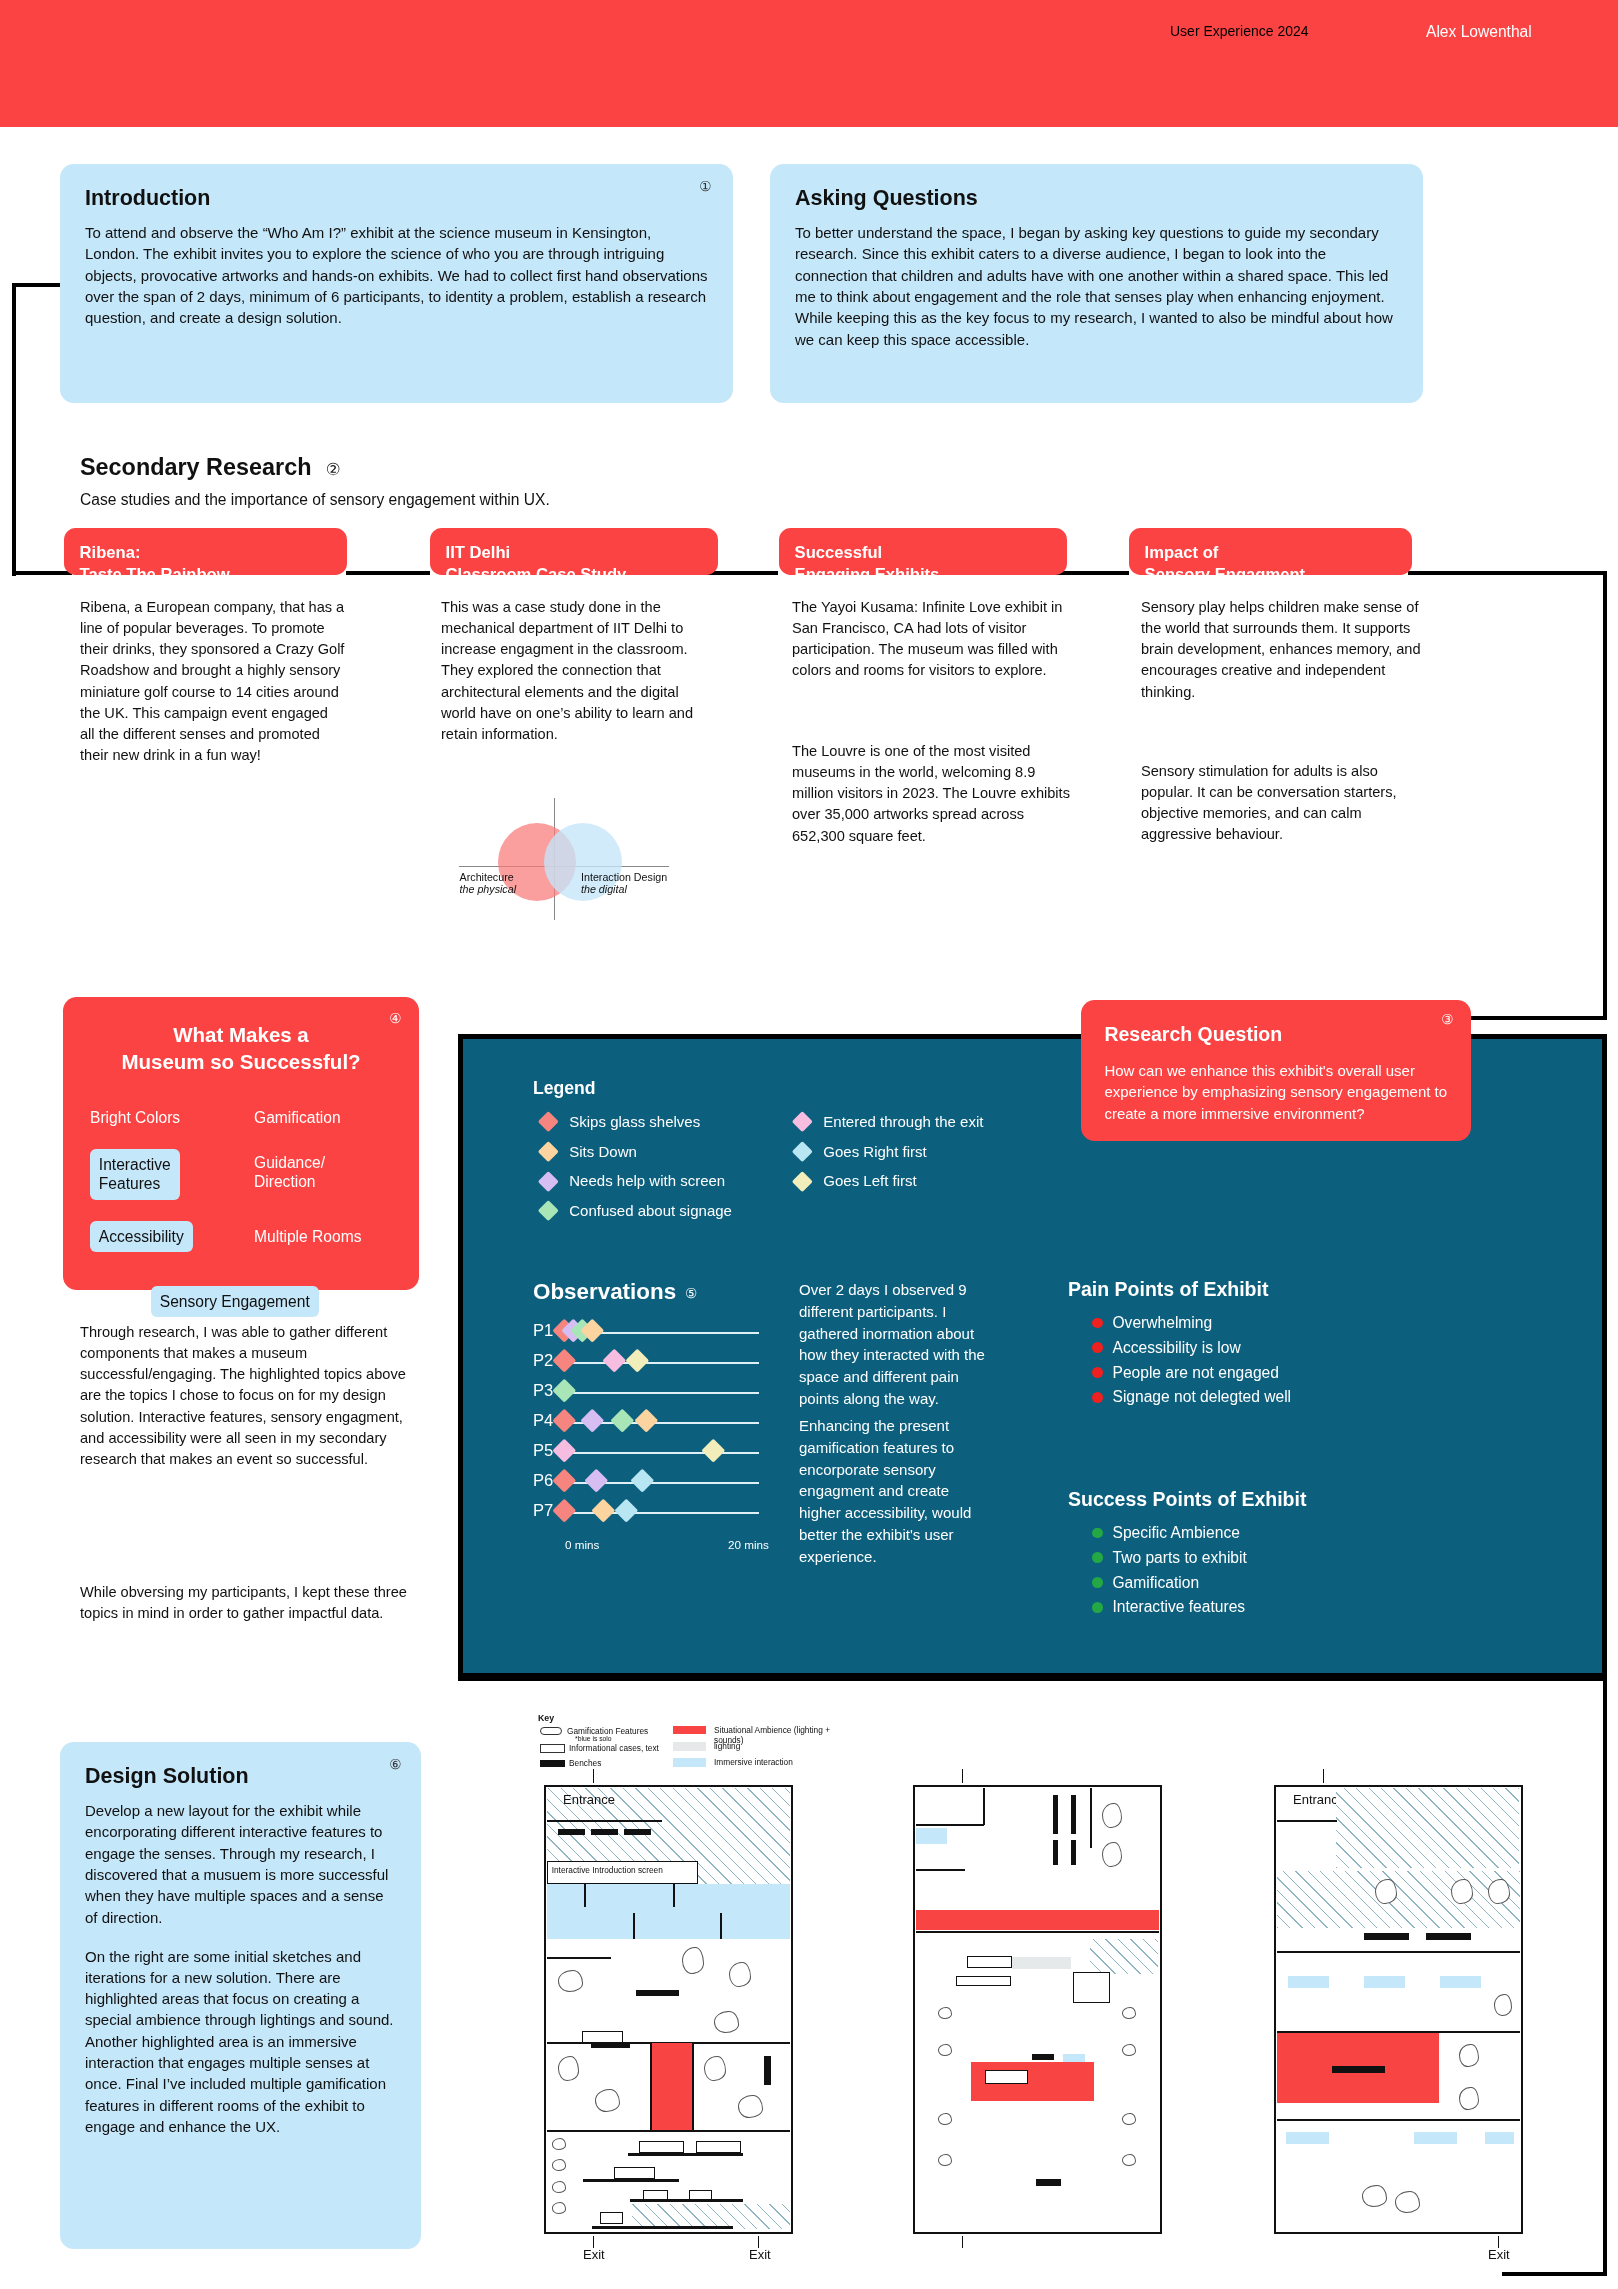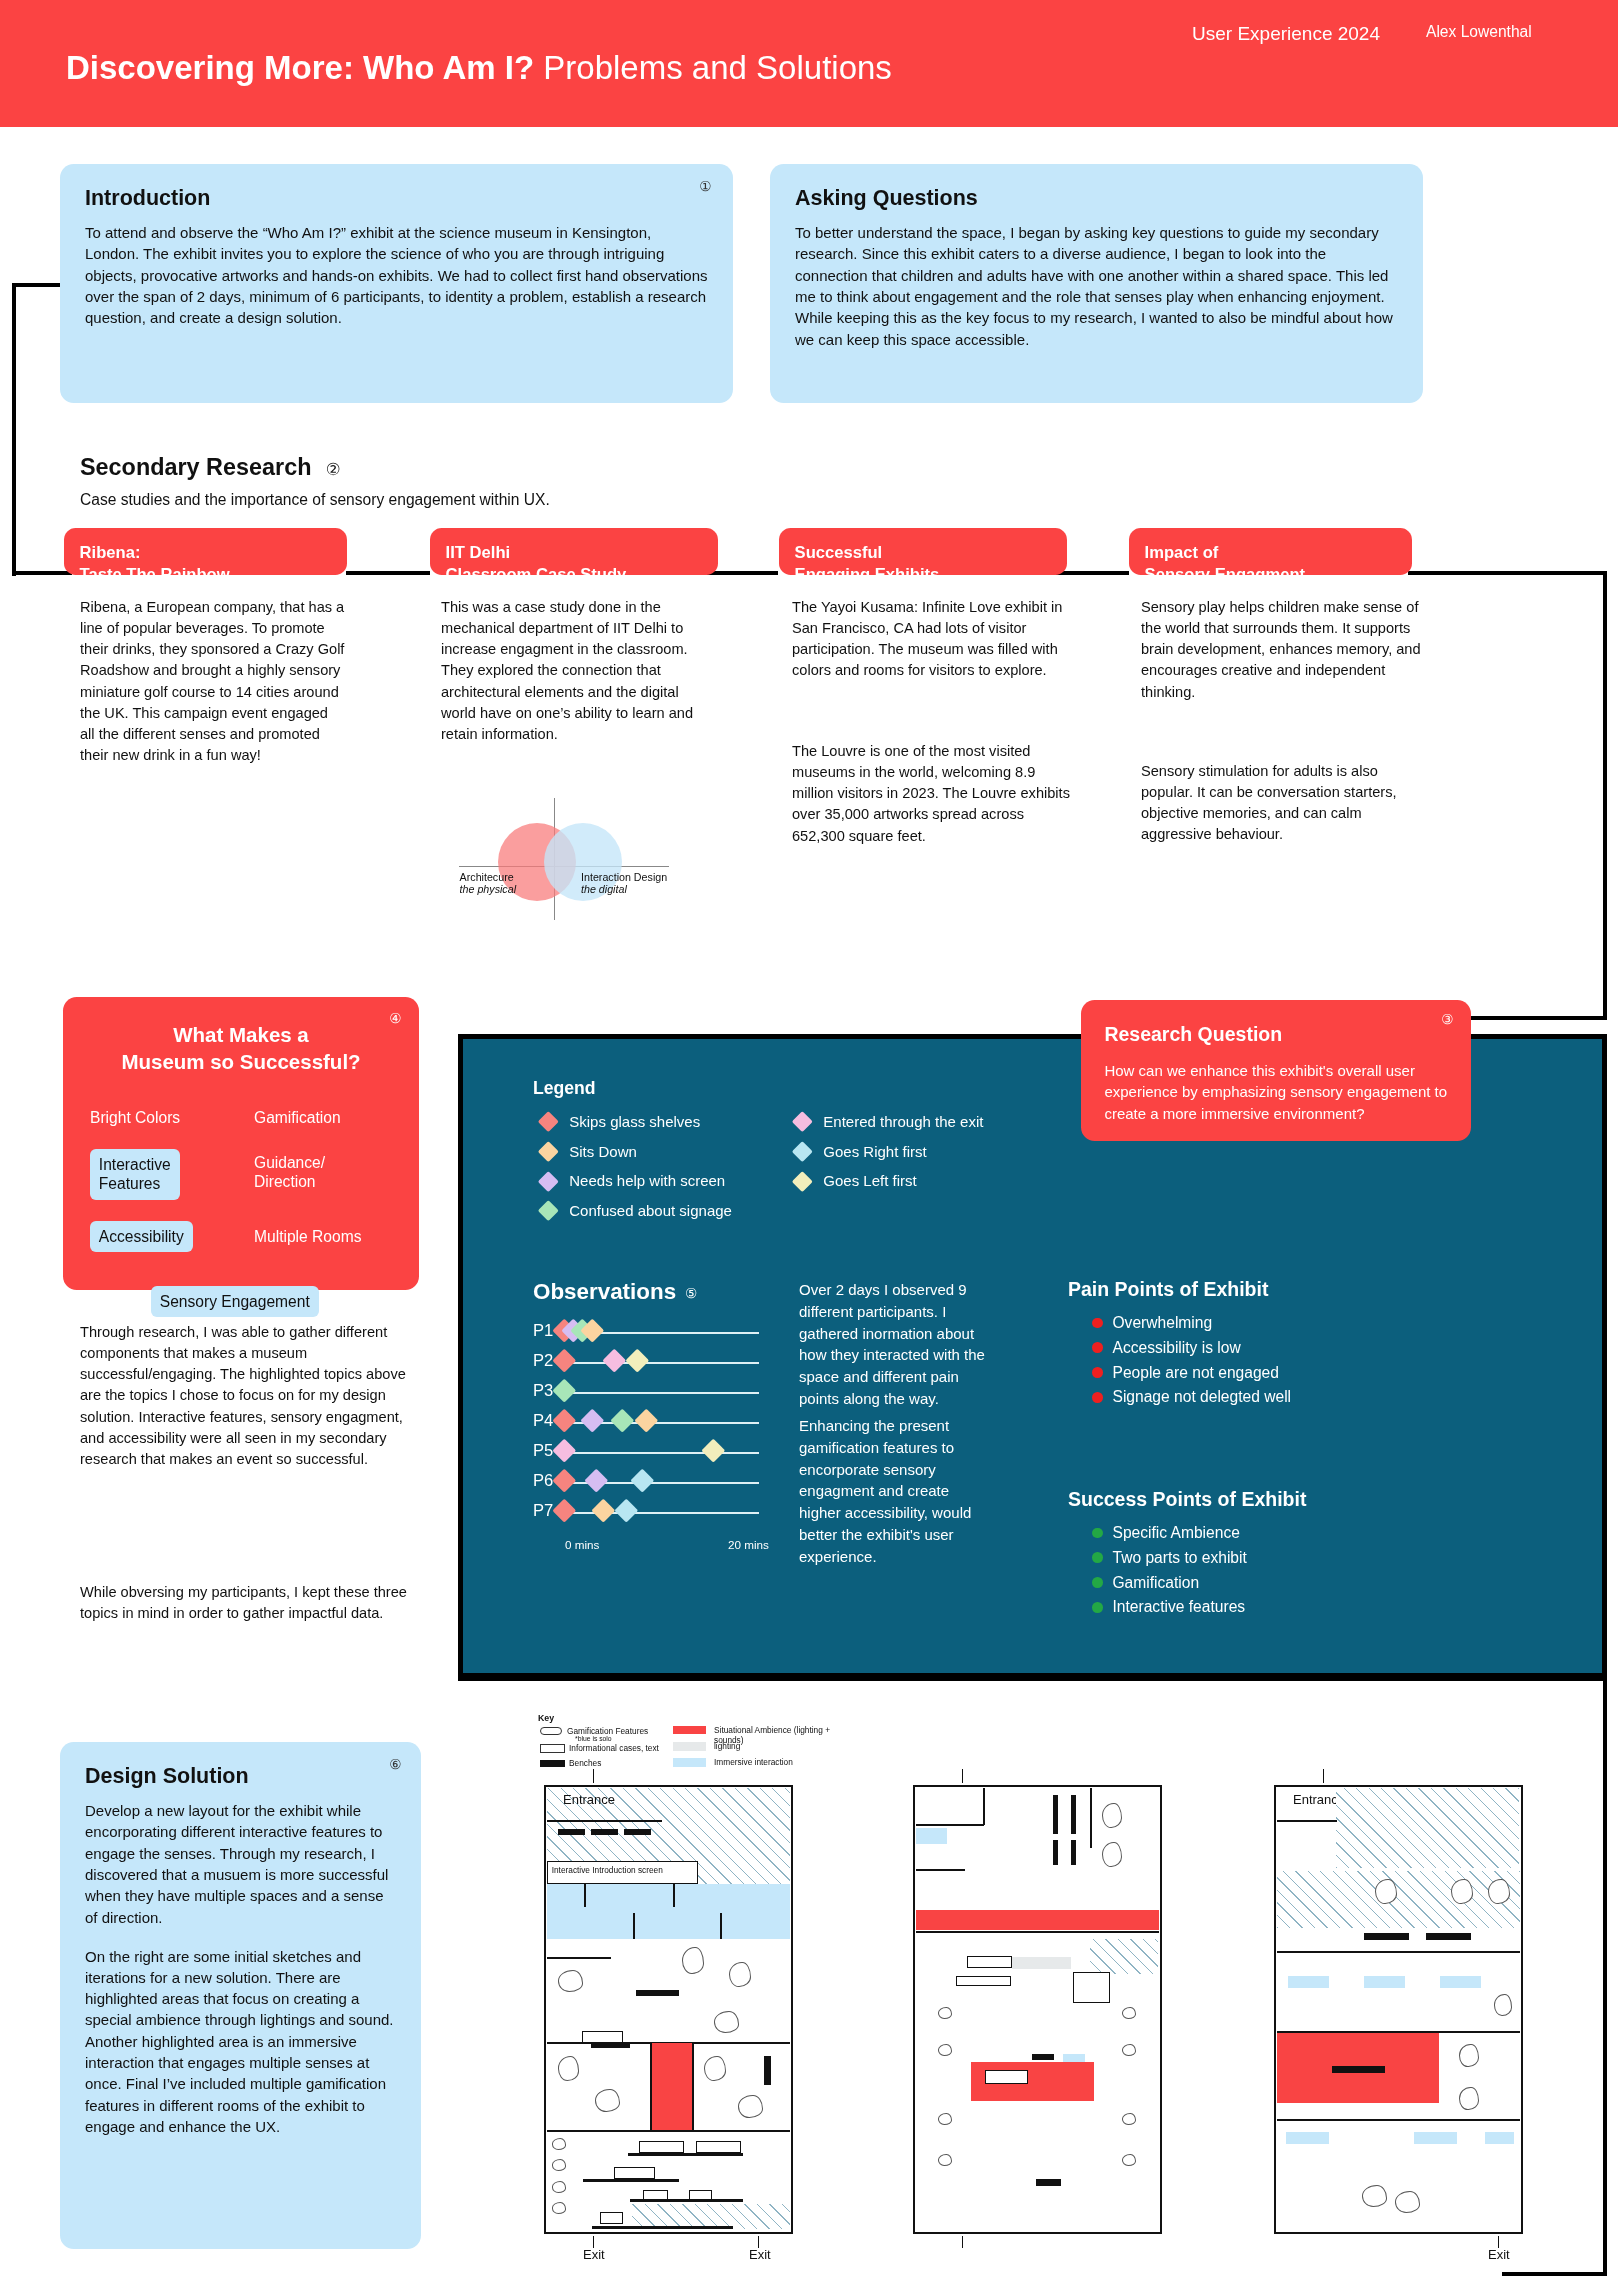--- a/index.html
+++ b/index.html
@@ -14,21 +14,21 @@
   
   .header {
     position: absolute; left:0; top:0; width:1619px; height:127px;
     background: #fb4343;
   }
   .header-title {
     position: absolute; left: 66px; top: 49px;
     font-size: 33px; color:#fff; font-weight: 400; white-space: nowrap;
   }
   .header-title b { font-weight: 700; }
-  .header-meta1 { position:absolute; left:1170px; top:23.4px; font-size:19px; color:#ffffff;margin-left:22px; }
+  .header-meta1 { position:absolute; left:1170px; top:23.4px; font-size:14px; color:#000000; }
   .header-meta2 { position:absolute; left:1426px; top:23.4px; font-size:15.6px; color:#fff; }
 
   
   .card-blue {
     position: absolute; background:#c5e7fa; border-radius:13.7px;
     padding: 21.5px 25px;
   }
   .card-red {
     position:absolute; background:#fb4343; border-radius:13.7px;
   }
@@ -103,23 +103,20 @@
   .fp-blob { position:absolute; border:1.2px solid #555; border-radius:60% 40% 55% 45% / 50% 60% 40% 50%; background:#fff; }
   .fp-lab  { position:absolute; font-size:13px; color:#111; }
   .fp-arrow{ position:absolute; width:1px; background:#111; }
 </style>
 </head>
 <body>
 
 <div id="poster">
 
   <div class="header">
-    <div class="header-title">
-      <b>Discovering More: Who Am I?</b><span> Problems and Solutions</span>
-    </div>
     <div class="header-meta1">User Experience 2024</div>
     <div class="header-meta2">Alex Lowenthal</div>
   </div>
 
   <div class="rule" style="left:11.7px;top:283px;width:3.9px;height:293px;"></div>
   <div class="rule" style="left:11.7px;top:283px;width:49px;height:3.9px;"></div>
   <div class="rule" style="left:11.7px;top:571px;width:60px;height:3.9px;"></div>
   <div class="rule" style="left:346px;top:571px;width:84px;height:3.9px;"></div>
   <div class="rule" style="left:700px;top:571px;width:78px;height:3.9px;"></div>
   <div class="rule" style="left:1053px;top:571px;width:76px;height:3.9px;"></div>

